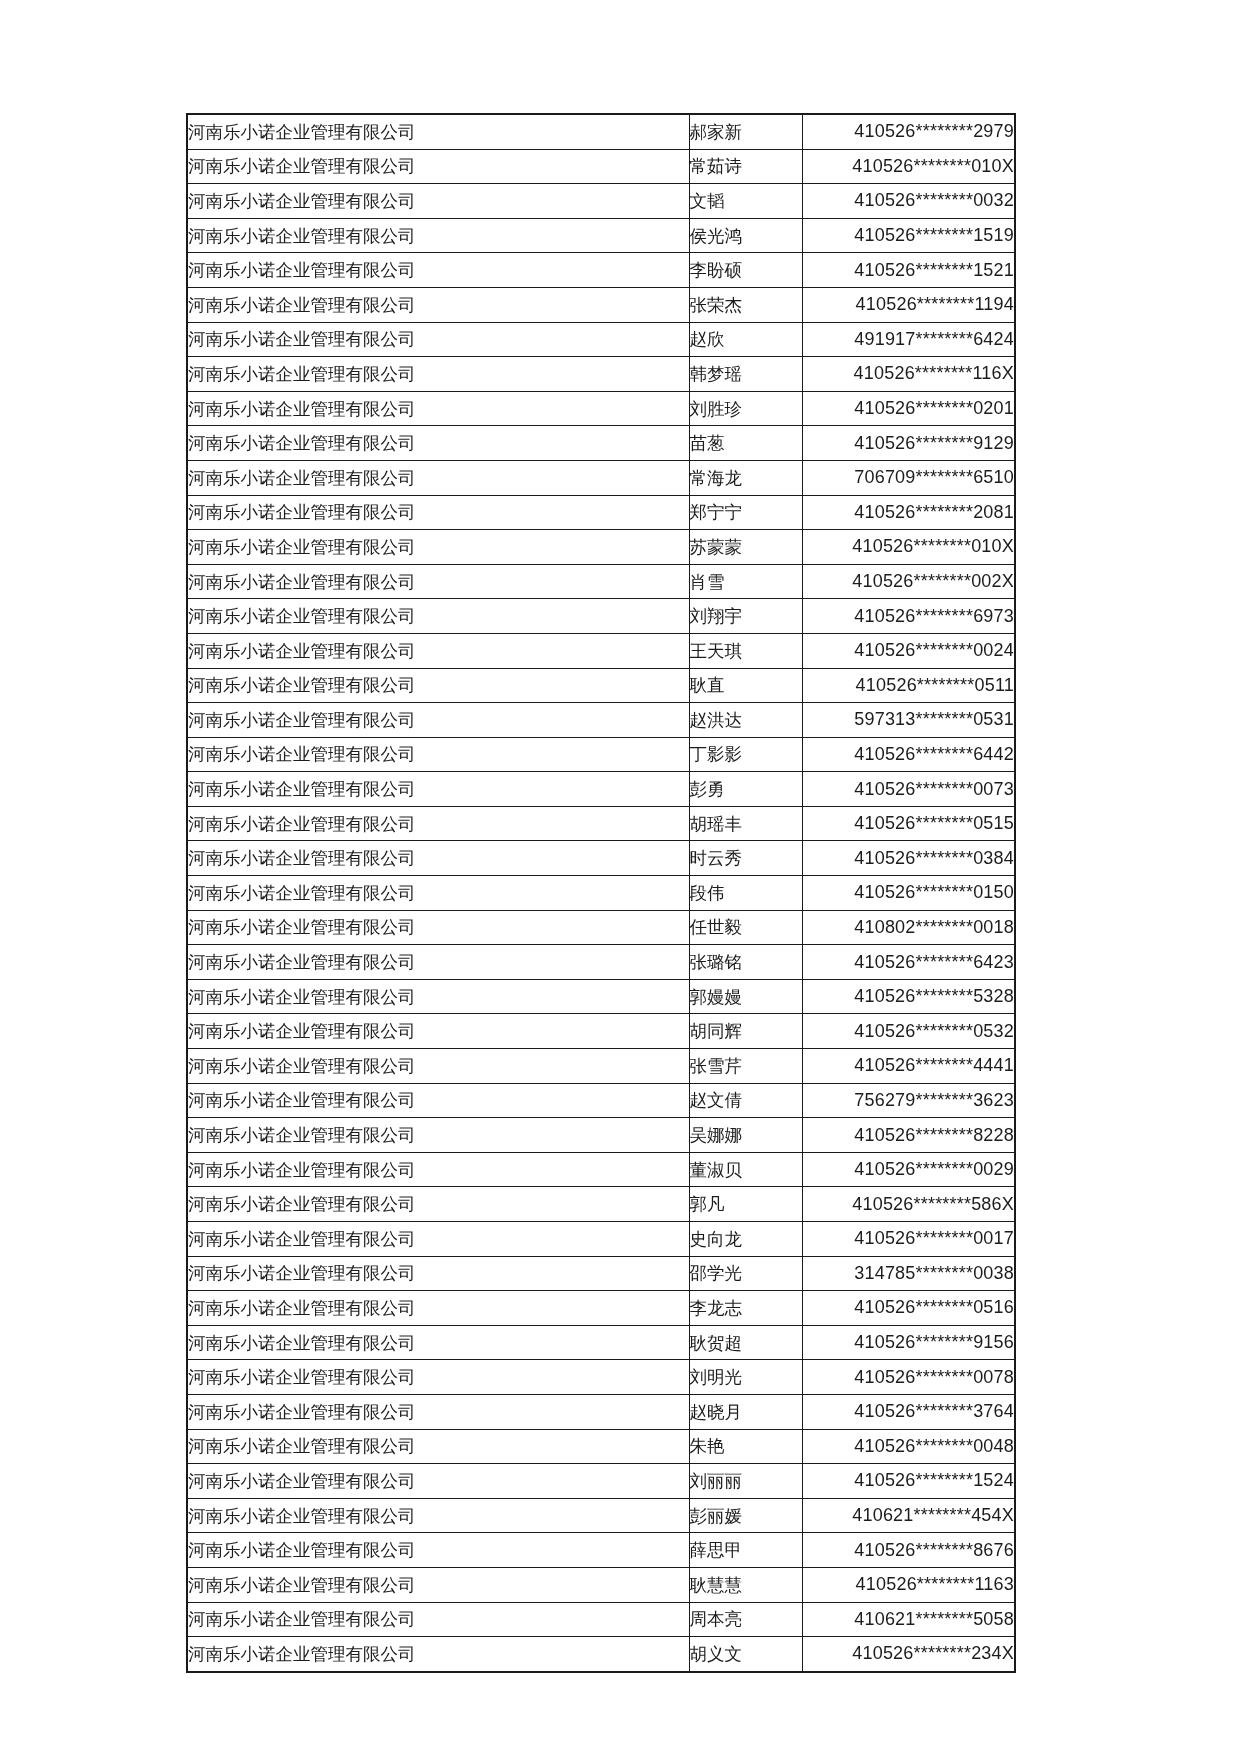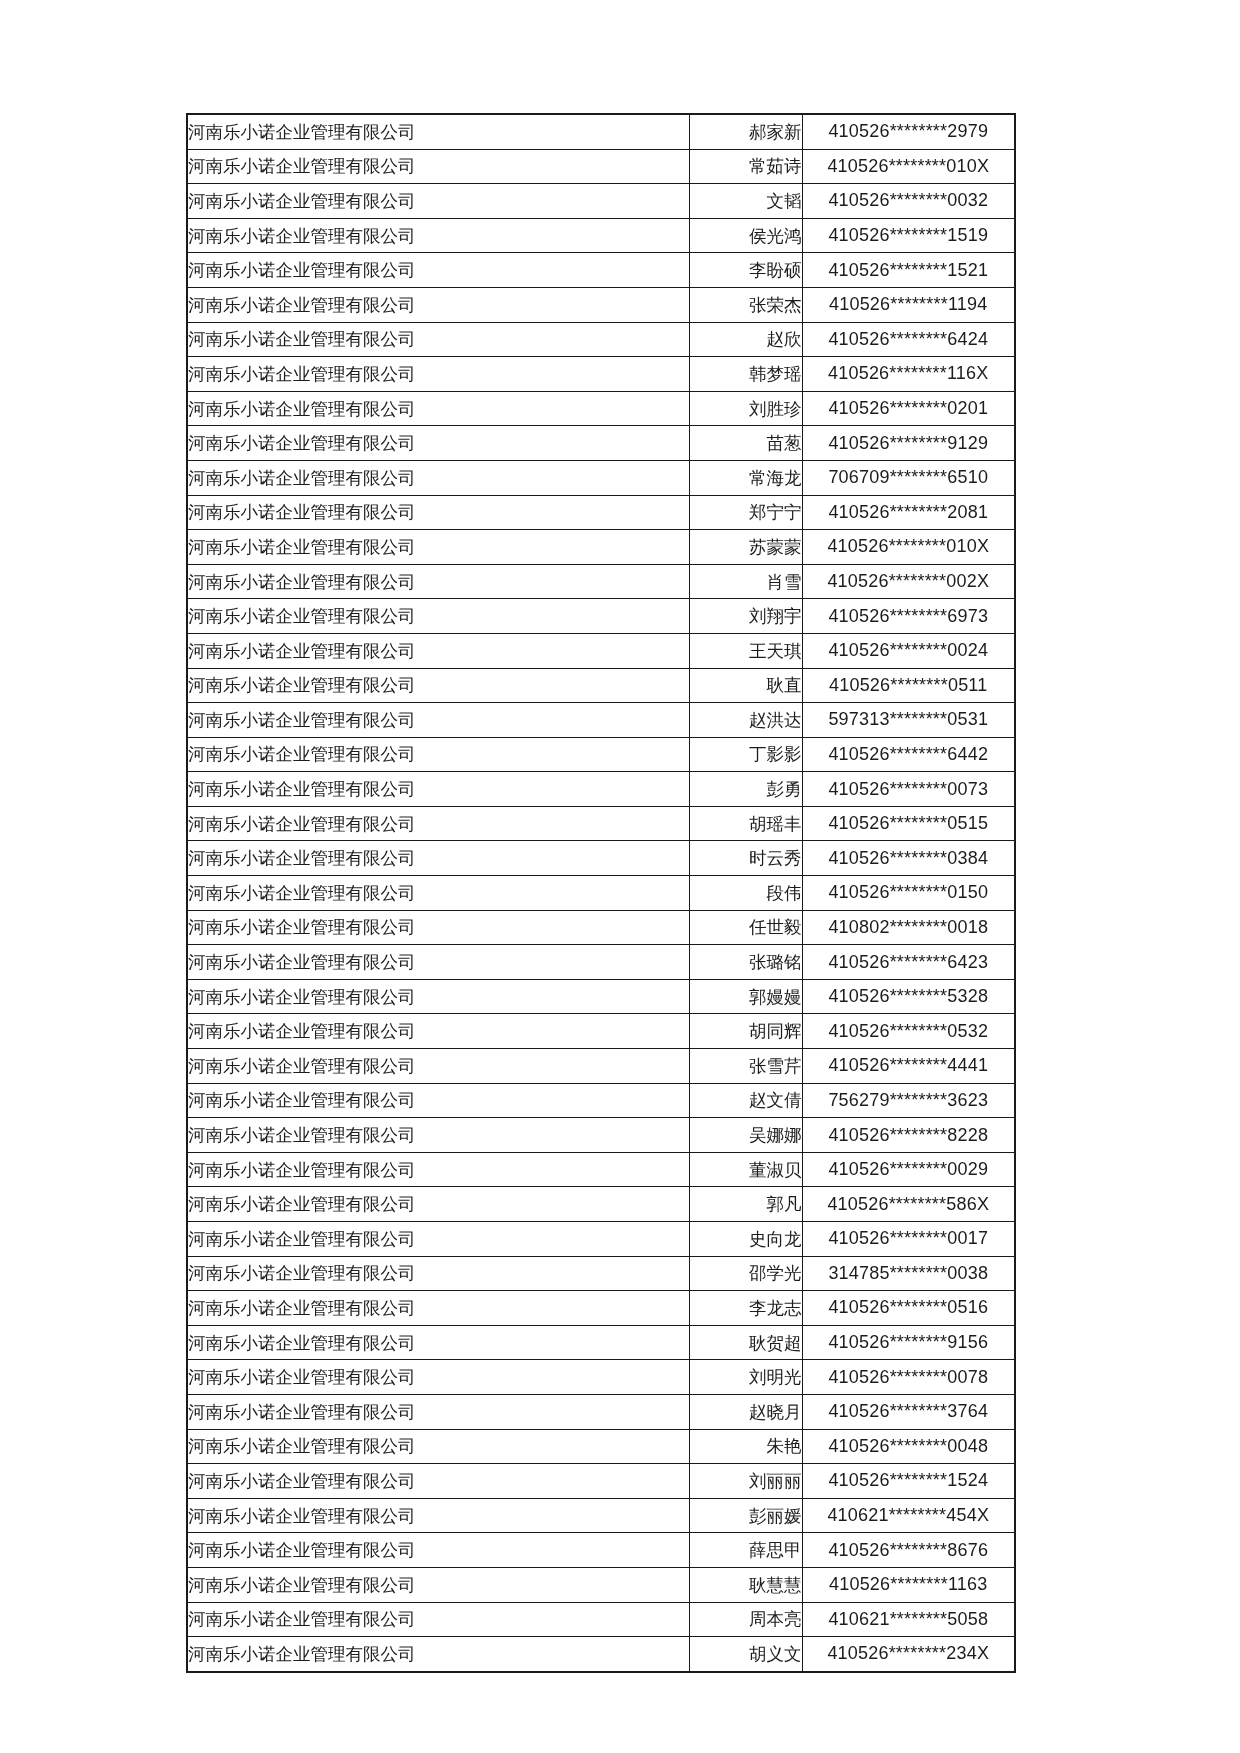--- a/index.html
+++ b/index.html
@@ -33,26 +33,26 @@
     white-space: nowrap;
     overflow: hidden;
   }
   td.company {
     text-align: left;
     padding-left: 11px;
     font-family: "Liberation Serif", "DejaVu Serif", serif;
     font-size: 17.5px;
   }
   td.pname {
-    text-align: right;
+    text-align: left;
     font-family: Liberation Sans, sans-serif;
     font-size: 17.5px;
   }
   td.idnum {
-    text-align: center;
+    text-align: right;
     font-family: "Liberation Sans", "DejaVu Sans", sans-serif;
     font-size: 18px;
     letter-spacing: 0.2px;
   }
   col.c1 { width: 502px; }
   col.c2 { width: 113px; }
   col.c3 { width: 213px; }
 </style>
 </head>
 <body>
@@ -91,21 +91,21 @@
           <td class="idnum">410526********1521</td>
         </tr>
         <tr>
           <td class="company">河南乐小诺企业管理有限公司</td>
           <td class="pname">张荣杰</td>
           <td class="idnum">410526********1194</td>
         </tr>
         <tr>
           <td class="company">河南乐小诺企业管理有限公司</td>
           <td class="pname">赵欣</td>
-          <td class="idnum">410526********6424</td>
+          <td class="idnum">491917********6424</td>
         </tr>
         <tr>
           <td class="company">河南乐小诺企业管理有限公司</td>
           <td class="pname">韩梦瑶</td>
           <td class="idnum">410526********116X</td>
         </tr>
         <tr>
           <td class="company">河南乐小诺企业管理有限公司</td>
           <td class="pname">刘胜珍</td>
           <td class="idnum">410526********0201</td>

